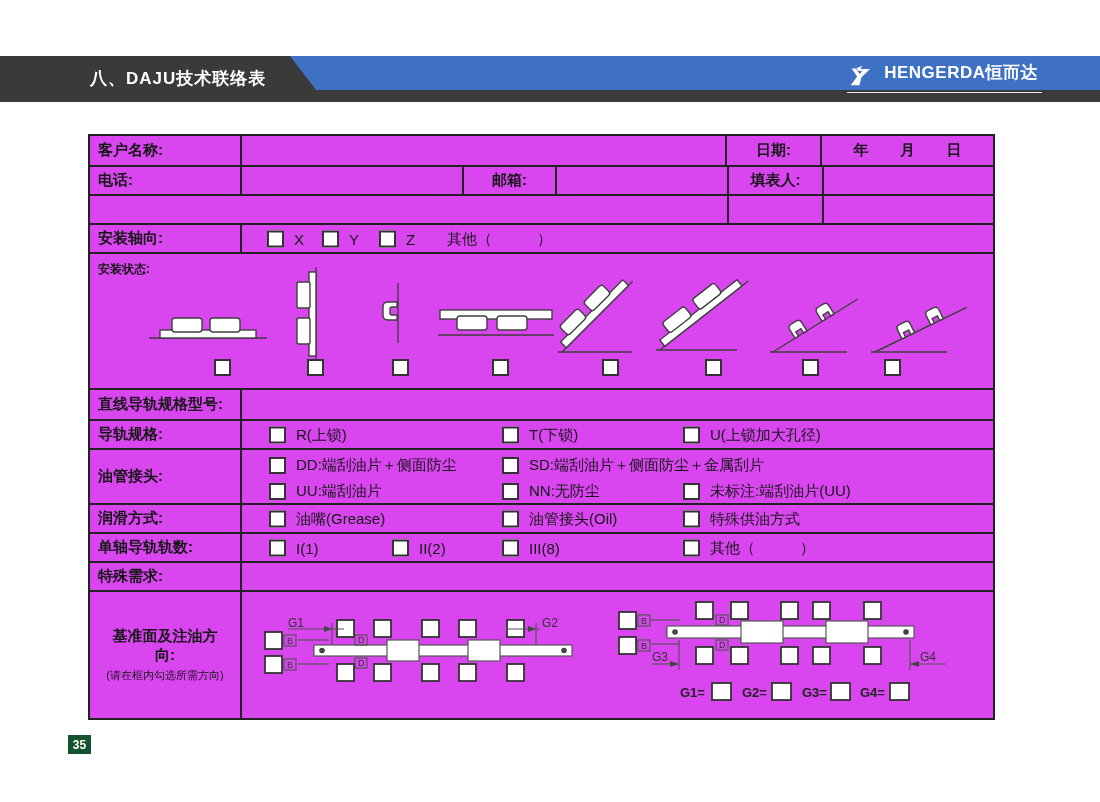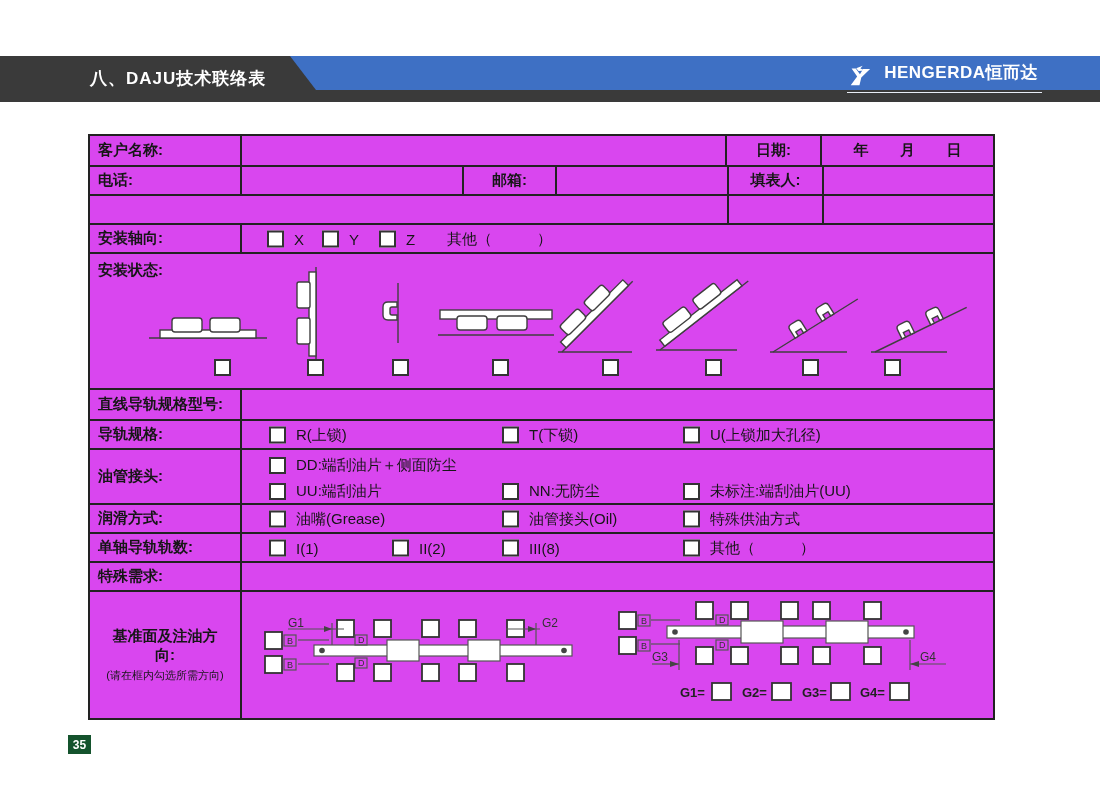--- a/index.html
+++ b/index.html
@@ -26,21 +26,21 @@
   .bl{border-left:2px solid #222;}
   .klabel{font-weight:bold;font-size:15px;justify-content:center;}
   .content{flex:1;position:relative;}
   .date-units{flex:0 0 173px;display:flex;align-items:center;justify-content:space-evenly;font-weight:bold;font-size:15px;}
   .opt{position:absolute;top:50%;transform:translateY(-50%);display:flex;align-items:center;gap:10px;font-size:15px;white-space:nowrap;}
   .opt2{position:absolute;display:flex;align-items:center;gap:10px;font-size:15px;white-space:nowrap;}
   .cb{width:17px;height:17px;border:2px solid #333;background:#fff;flex:0 0 auto;box-sizing:border-box;}
   .textonly{font-size:15px;}
   
   .state-row{height:136px;}
-  .state-label{position:absolute;left:8px;top:7px;font-weight:bold;font-size:15px;}
+  .state-label{position:absolute;left:8px;top:7px;font-weight:bold;font-size:12px;}
   .state-cb{position:absolute;top:105px;width:17px;height:17px;border:2px solid #333;background:#fff;box-sizing:border-box;}
   .diag{position:absolute;}
   .diag svg{display:block;}
   .dg{stroke:#3f3f3f;stroke-width:1.4;fill:none;}
   .dgf{stroke:#3f3f3f;stroke-width:1.4;fill:#fff;}
   
   .datum-label-cell{flex:0 0 152px;width:152px;border-right:2px solid #222;display:flex;flex-direction:column;
     align-items:center;justify-content:center;box-sizing:border-box;padding:0 15px;text-align:center;}
   .datum-title{font-weight:bold;font-size:15px;}
   .datum-sub{font-size:11px;margin-top:3px;}
@@ -237,20 +237,24 @@
       </div>
     </div>
   </div>
 
   <div class="row" style="height:55px">
     <div class="cell-label">油管接头:</div>
     <div class="content">
       <div class="opt2" style="left:27px;top:6px">
         <span class="cb"></span>
         <span>DD:端刮油片＋侧面防尘</span>
+      </div>
+      <div class="opt2" style="left:260px;top:6px">
+        <span class="cb"></span>
+        <span>SD:端刮油片＋侧面防尘＋金属刮片</span>
       </div>
       <div class="opt2" style="left:27px;top:32px">
         <span class="cb"></span>
         <span>UU:端刮油片</span>
       </div>
       <div class="opt2" style="left:260px;top:32px">
         <span class="cb"></span>
         <span>NN:无防尘</span>
       </div>
       <div class="opt2" style="left:441px;top:32px">

